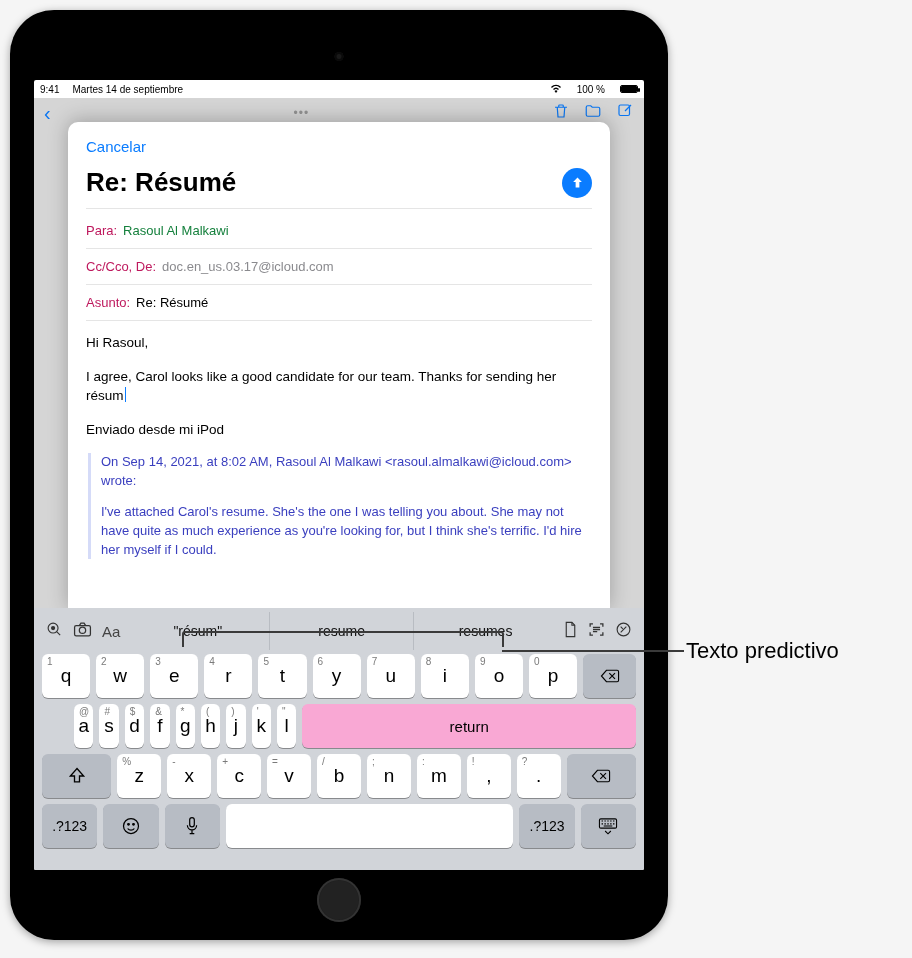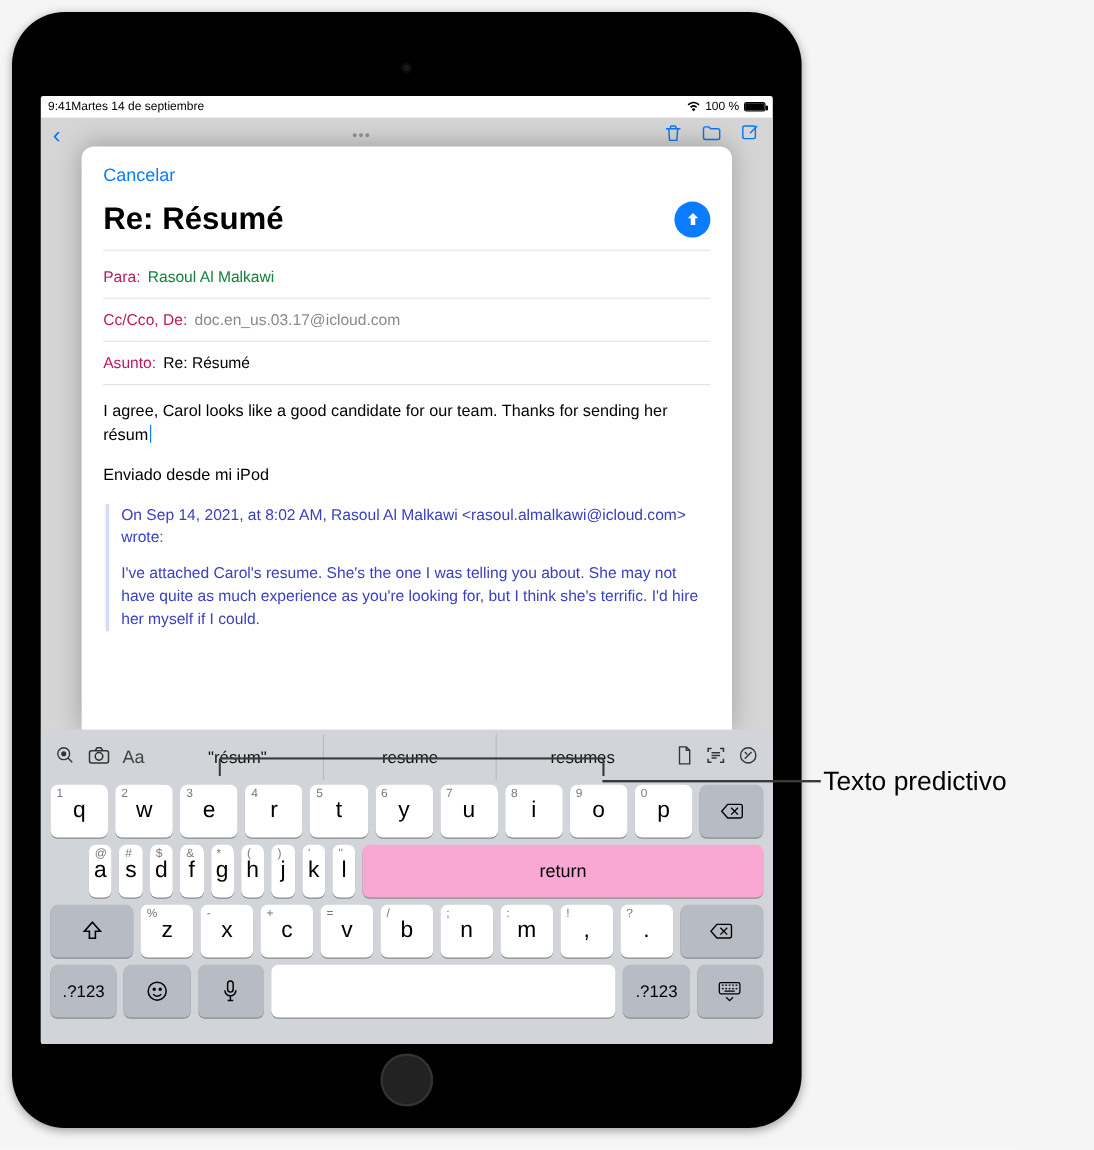--- a/index.html
+++ b/index.html
@@ -48,22 +48,22 @@
   
   .statusbar {
     height: 18px;
     display: flex;
     align-items: center;
     justify-content: space-between;
     font-size: 10px;
     padding: 0 6px;
     color: #000;
   }
-  .statusbar .left { display:flex; gap:0; align-items:center;}
-  .statusbar .right { display:flex; gap:4px; align-items:center;}
+  .statusbar .left { display:flex; gap:13px; align-items:center;}
+  .statusbar .right { display:flex; gap:15px; align-items:center;}
   .wifi-icon { font-size: 10px; }
   .batt {
     display:inline-block; width:18px; height:8px; border:1px solid #000; border-radius:2px; position:relative;
   }
   .batt::after { content:""; position:absolute; right:-3px; top:2px; width:2px; height:4px; background:#000; border-radius:1px;}
   .batt i { display:block; height:100%; width:100%; background:#000; border-radius:1px;}
   
   .mail-bg {
     position:absolute; inset:18px 0 0 0;
     background: #e0e0e0;
@@ -282,20 +282,21 @@
       </div>
       <div class="field">
         <span class="lbl">Cc/Cco, De:</span>
         <span class="val-grey">doc.en_us.03.17@icloud.com</span>
       </div>
       <div class="field">
         <span class="lbl">Asunto:</span>
         <span>Re: Résumé</span>
       </div>
       <div class="body-area">
+        <p>Hi Rasoul,</p>
         <p class="cursor-line">
           <span>I agree, Carol looks like a good candidate for our team. Thanks for sending her résum</span><span class="caret"></span>
         </p>
         <p>Enviado desde mi iPod</p>
         <div class="quoted">
           <p>On Sep 14, 2021, at 8:02 AM, Rasoul Al Malkawi &lt;rasoul.almalkawi@icloud.com&gt; wrote:</p>
           <p>I've attached Carol's resume. She's the one I was telling you about. She may not have quite as much experience as you're looking for, but I think she's terrific. I'd hire her myself if I could.</p>
         </div>
       </div>
     </div>

